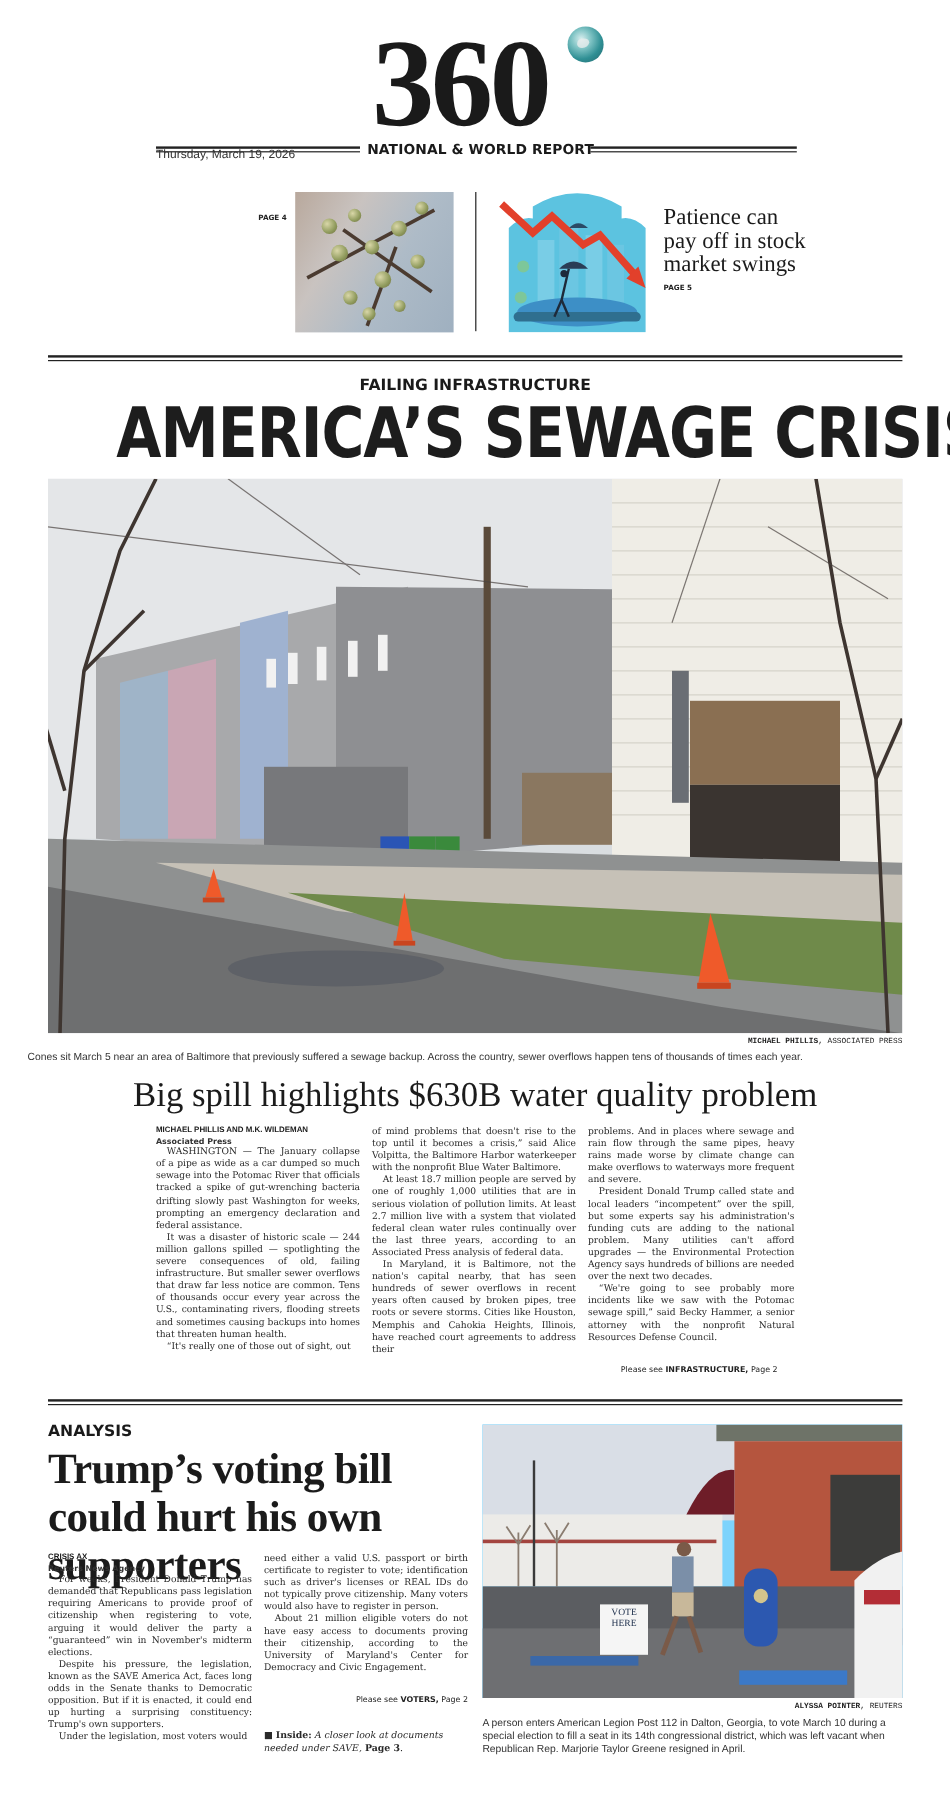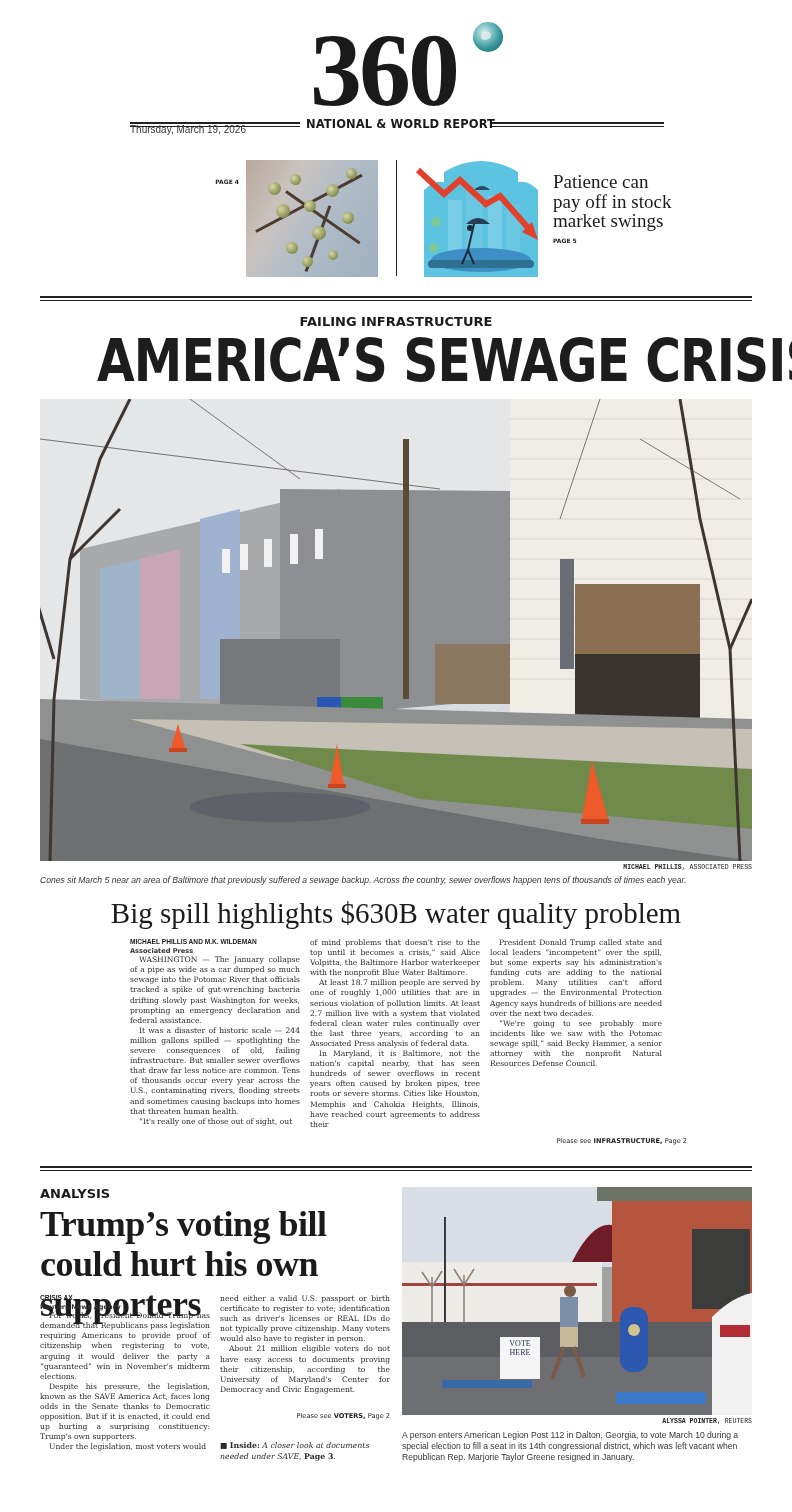--- a/index.html
+++ b/index.html
@@ -37,49 +37,49 @@
     .rule-main { left: 40px; top: 296px; width: 712px; }
     .kicker { left: 0; width: 792px; top: 314px; text-align: center; font-family: "DejaVu Sans", sans-serif; font-weight: bold; font-size: 13px; color: #1a1a1a; }
     .hed { left: 40px; width: 712px; top: 328px; text-align: center; font-family: "DejaVu Sans", sans-serif; font-weight: bold; font-size: 58px; line-height: 66px; letter-spacing: -1px; color: #1d1d1d; transform: scaleX(0.84); transform-origin: center; white-space: nowrap; }
 
     
     .photo-main { left: 40px; top: 399px; width: 712px; height: 462px; overflow: hidden; background: #d9dde0; }
     .credit { font-family: Liberation Mono, monospace; font-size: 6.5px; color: #222; }
     .credit b { font-weight: bold; }
     .credit-main { right: 40px; top: 864px; text-align: right; }
     .caption { font-family: "Liberation Sans", sans-serif; font-size: 8.6px; color: #333; }
-    .caption-main { left: 40px; top: 875px; width: 712px; font-style: italic; }
+    .caption-main { left: 23px; top: 875px; width: 712px; }
 
     .subhed { left: 0; width: 792px; top: 895px; text-align: center; font-family: "Liberation Serif", serif; font-size: 29px; line-height: 36px; color: #1b1b1b; }
 
     
     .byline { font-family: Liberation Sans, sans-serif; font-weight: bold; font-size: 6.6px; line-height: 8.6px; color: #1a1a1a; }
     .agency { font-family: "DejaVu Sans", sans-serif; font-weight: bold; font-size: 6.6px; line-height: 8.6px; color: #333; }
     .body-text { font-family: "DejaVu Serif", serif; font-size: 7.6px; line-height: 10.1px; color: #2a2a2a; text-align: justify; hyphens: manual; }
     .body-text p { text-indent: 9px; }
     .body-text p.noindent { text-indent: 0; }
     .col1 { left: 130px; top: 938px; width: 170px; }
     .col2 { left: 310px; top: 938px; width: 170px; }
     .col3 { left: 490px; top: 938px; width: 172px; }
     .jump { font-family: "DejaVu Sans", sans-serif; font-size: 6.6px; color: #222; text-align: right; }
     .jump b { font-weight: bold; }
-    .jump-main { left: 515px; top: 1137px; width: 172px; }
+    .jump-main { left: 476px; top: 1137px; width: 172px; }
 
     
     .rule-second { left: 40px; top: 1166px; width: 712px; }
     .analysis { left: 40px; top: 1186px; font-family: "DejaVu Sans", sans-serif; font-weight: bold; font-size: 13px; color: #1a1a1a; }
     .hed2 { left: 40px; top: 1204px; width: 360px; font-family: "Liberation Serif", serif; font-weight: bold; font-size: 36px; line-height: 40px; letter-spacing: -0.5px; color: #1b1b1b; }
     .col4 { left: 40px; top: 1294px; width: 170px; }
     .col5 { left: 220px; top: 1294px; width: 170px; }
     .jump-second { left: 220px; top: 1412px; width: 170px; }
     .inside { left: 220px; top: 1440px; width: 175px; font-family: "DejaVu Serif", serif; font-size: 7.8px; line-height: 11px; color: #2a2a2a; }
     .inside b { font-weight: bold; }
     .inside i { font-style: italic; }
 
-    .photo2 { left: 402px; top: 1187px; width: 350px; height: 228px; overflow: hidden; background: #a3a3a3; }
+    .photo2 { left: 402px; top: 1187px; width: 350px; height: 228px; overflow: hidden; background: #7dd3fc; }
     .credit-2 { right: 40px; top: 1418px; text-align: right; }
     .caption-2 { left: 402px; top: 1430px; width: 352px; line-height: 10.8px; }
   </style>
 </head>
 <body>
 
 <div class="abs logo">
   <div class="logo-num">360</div>
   <div class="globe"></div>
 </div>
@@ -223,20 +223,21 @@
   <p>WASHINGTON — The January collapse of a pipe as wide as a car dumped so much sewage into the Potomac River that officials tracked a spike of gut-wrenching bacteria drifting slowly past Washington for weeks, prompting an emergency declaration and federal assistance.</p>
   <p>It was a disaster of historic scale — 244 million gallons spilled — spotlighting the severe consequences of old, failing infrastructure. But smaller sewer overflows that draw far less notice are common. Tens of thousands occur every year across the U.S., contaminating rivers, flooding streets and sometimes causing backups into homes that threaten human health.</p>
   <p>“It's really one of those out of sight, out</p>
 </div>
 <div class="abs col2 body-text">
   <p class="noindent">of mind problems that doesn't rise to the top until it becomes a crisis,” said Alice Volpitta, the Baltimore Harbor waterkeeper with the nonprofit Blue Water Baltimore.</p>
   <p>At least 18.7 million people are served by one of roughly 1,000 utilities that are in serious violation of pollution limits. At least 2.7 million live with a system that violated federal clean water rules continually over the last three years, according to an Associated Press analysis of federal data.</p>
   <p>In Maryland, it is Baltimore, not the nation's capital nearby, that has seen hundreds of sewer overflows in recent years often caused by broken pipes, tree roots or severe storms. Cities like Houston, Memphis and Cahokia Heights, Illinois, have reached court agreements to address their</p>
 </div>
 <div class="abs col3 body-text">
+  <p class="noindent">problems. And in places where sewage and rain flow through the same pipes, heavy rains made worse by climate change can make overflows to waterways more frequent and severe.</p>
   <p>President Donald Trump called state and local leaders “incompetent” over the spill, but some experts say his administration's funding cuts are adding to the national problem. Many utilities can't afford upgrades — the Environmental Protection Agency says hundreds of billions are needed over the next two decades.</p>
   <p>“We're going to see probably more incidents like we saw with the Potomac sewage spill,” said Becky Hammer, a senior attorney with the nonprofit Natural Resources Defense Council.</p>
 </div>
 <div class="abs jump jump-main"><span>Please see </span><b>INFRASTRUCTURE,</b><span> Page 2</span></div>
 
 <div class="abs rule-dbl rule-second"></div>
 <div class="abs analysis">ANALYSIS</div>
 <div class="abs hed2">Trump’s voting bill could hurt his own supporters</div>
 
 <div class="abs col4 body-text">
@@ -284,13 +285,13 @@
     <rect x="158" y="140" width="18" height="20" fill="#c8b89a"></rect>
     <line x1="162" y1="160" x2="150" y2="192" stroke="#7a5a48" stroke-width="4"></line>
     <line x1="172" y1="160" x2="182" y2="190" stroke="#7a5a48" stroke-width="4"></line>
 
     <path d="M310,228 L310,130 Q330,110 350,106 L350,228 Z" fill="#f1f1f1"></path>
     <rect x="318" y="138" width="30" height="12" fill="#b32d36"></rect>
   </svg>
   <div style="position:absolute;left:99px;top:152px;width:38px;text-align:center;font-family:'Liberation Serif',serif;font-size:8px;line-height:9px;color:#1c2d4a;">VOTE HERE</div>
 </div>
 <div class="abs credit credit-2"><b>ALYSSA POINTER</b><span>, REUTERS</span></div>
-<div class="abs caption caption-2">A person enters American Legion Post 112 in Dalton, Georgia, to vote March 10 during a special election to fill a seat in its 14th congressional district, which was left vacant when Republican Rep. Marjorie Taylor Greene resigned in January.</div>
+<div class="abs caption caption-2">A person enters American Legion Post 112 in Dalton, Georgia, to vote March 10 during a special election to fill a seat in its 14th congressional district, which was left vacant when Republican Rep. Marjorie Taylor Greene resigned in April.</div>
 
 </body></html>

